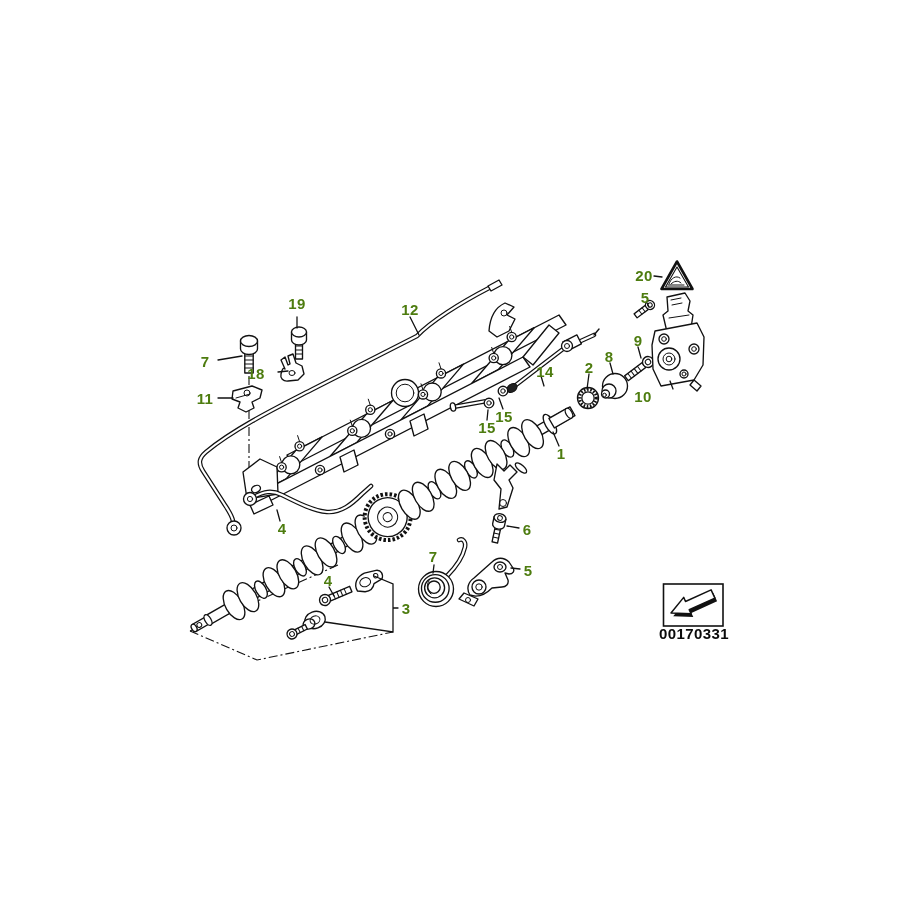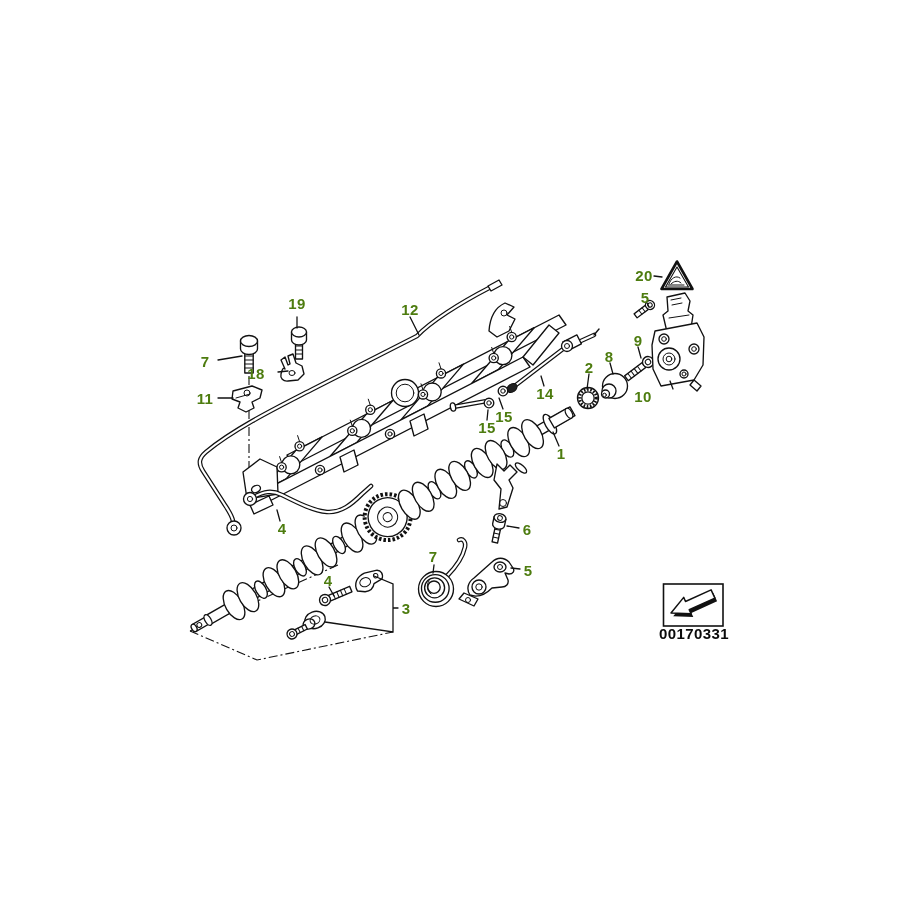--- a/index.html
+++ b/index.html
@@ -373,21 +373,21 @@
 <div class="lbl" style="left:328px;top:580px">4</div>
 <div class="lbl" style="left:528px;top:570px">5</div>
 <div class="lbl" style="left:527px;top:529px">6</div>
 <div class="lbl" style="left:433px;top:556px">7</div>
 <div class="lbl" style="left:609px;top:356px">8</div>
 <div class="lbl" style="left:638px;top:340px">9</div>
 <div class="lbl" style="left:643px;top:396px">10</div>
 <div class="lbl" style="left:645px;top:297px">5</div>
 <div class="lbl" style="left:410px;top:309px">12</div>
 <div class="lbl" style="left:282px;top:528px">4</div>
-<div class="lbl" style="left:545px;top:393px">14</div>
+<div class="lbl" style="left:545px;top:371px">14</div>
 <div class="lbl" style="left:504px;top:416px">15</div>
 <div class="lbl" style="left:487px;top:427px">15</div>
 <div class="lbl" style="left:205px;top:361px">7</div>
 <div class="lbl" style="left:205px;top:398px">11</div>
 <div class="lbl" style="left:256px;top:373px">18</div>
 <div class="lbl" style="left:297px;top:303px">19</div>
 <div class="lbl" style="left:644px;top:275px">20</div>
 
 <div class="code" style="left:694px;top:633px">00170331</div>
 

